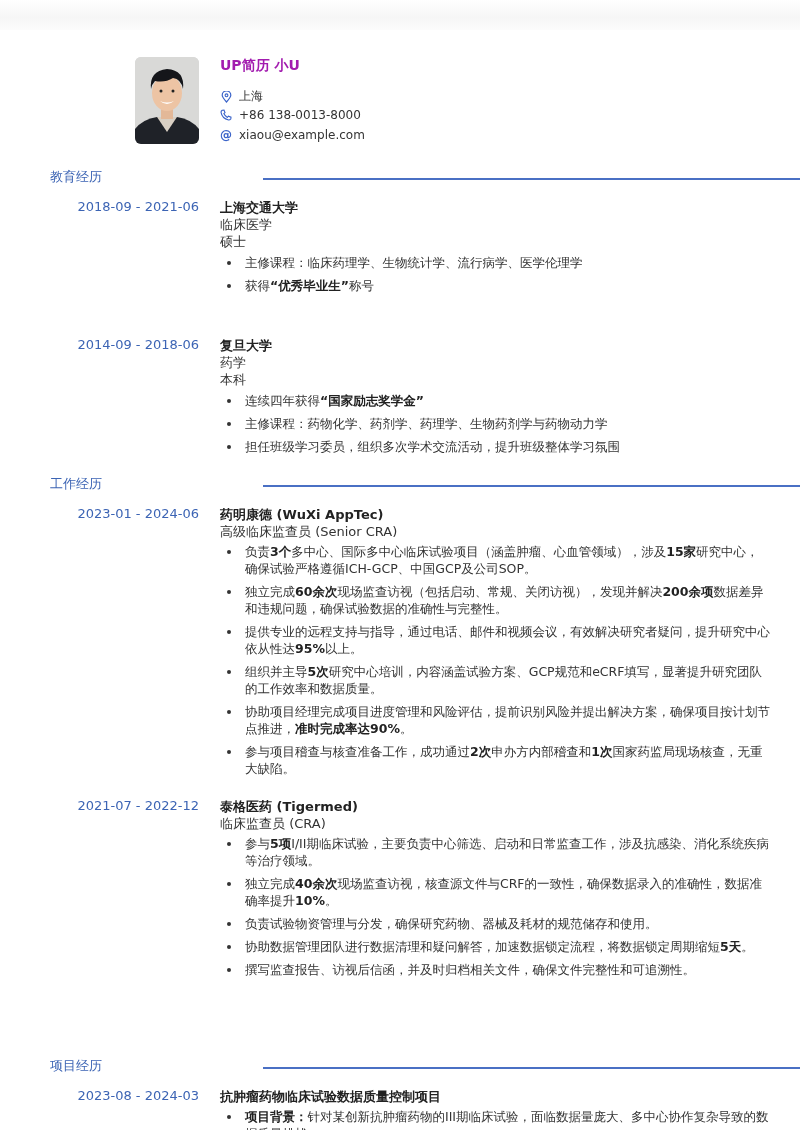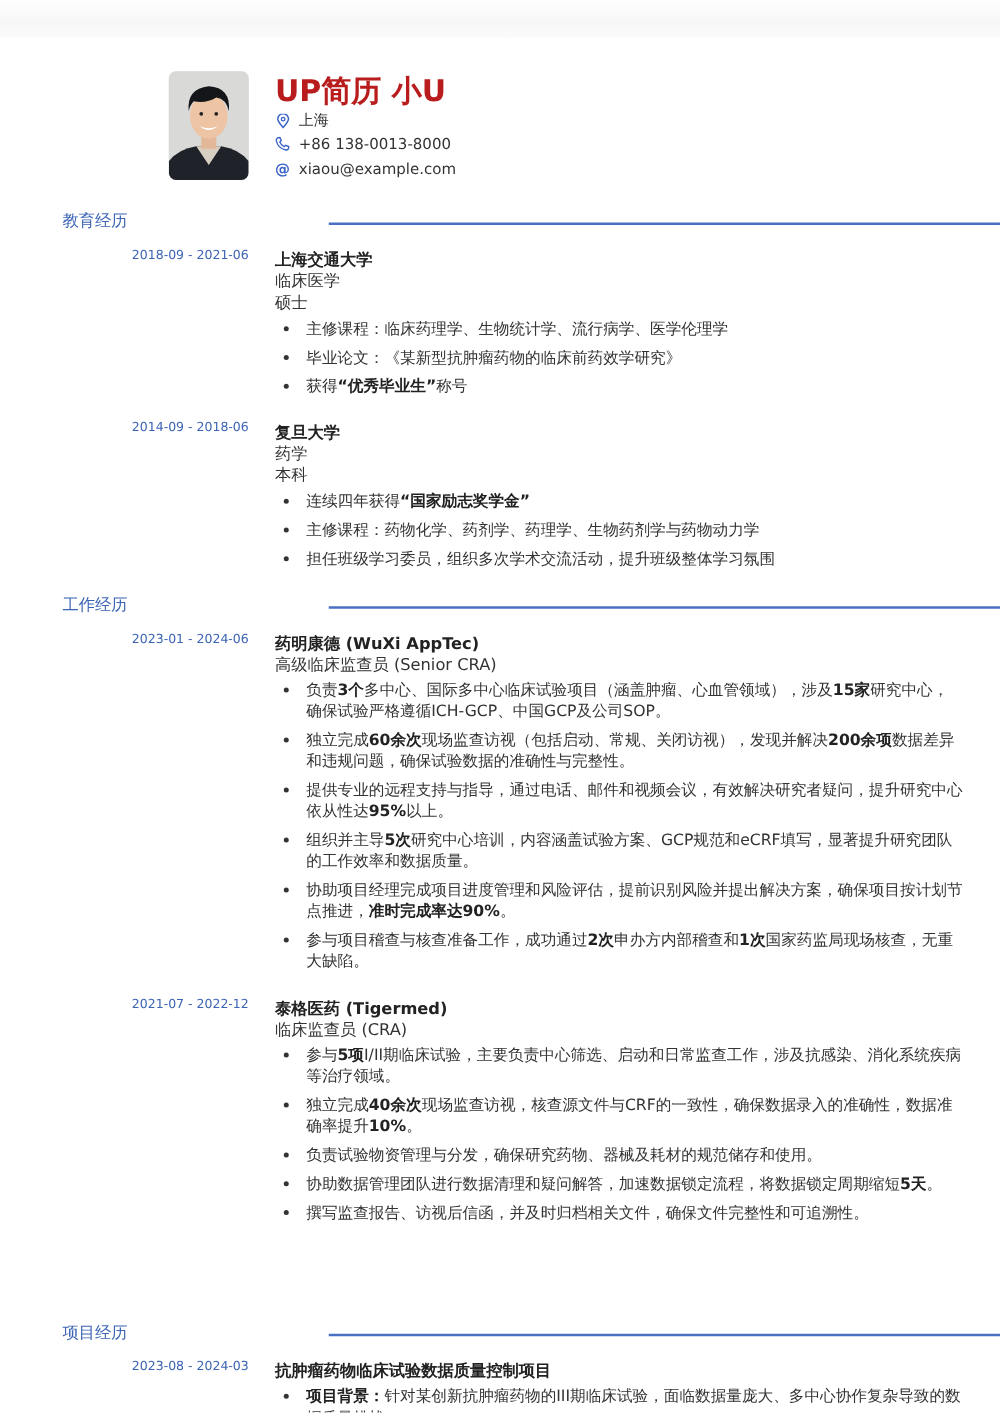--- a/index.html
+++ b/index.html
@@ -6,33 +6,33 @@
   html, body { width: 800px; height: 1130px; overflow: hidden; background: #ffffff; }
   body { font-family: "DejaVu Sans", "Liberation Sans", sans-serif; color: #222; font-size: 13px; position: relative; }
   .topshade { position: absolute; left: 0; top: 0; width: 800px; height: 30px;
     background: linear-gradient(#ffffff 0%, #f6f6f6 60%, #fcfcfc 100%); }
   .page { position: absolute; left: 0; top: 0; width: 800px; }
 
   
   .header { position: absolute; left: 135px; top: 57px; width: 600px; height: 90px; }
   .avatar { position: absolute; left: 0; top: 0; width: 64px; height: 87px; border-radius: 6px; overflow: hidden;
     background: #d8d8d8; }
-  .name { position: absolute; left: 85px; top: 0px; font-size: 24px; font-weight: bold; color: #b91c1c; letter-spacing: 0px; }
+  .name { position: absolute; left: 85px; top: 0px; font-size: 14px; font-weight: bold; color: #a21caf; letter-spacing: 0px; }
   .contact { position: absolute; left: 85px; font-size: 12px; color: #333; display: flex; align-items: center; }
   .contact .ic { width: 12px; height: 12px; margin-right: 7px; display: inline-flex; align-items: center; justify-content: center; color: #3a63c9; }
 
   
   .sec { position: absolute; left: 16px; width: 660px; height: 20px; margin-left: 27px; }
   .sec-title { position: absolute; right: 601px; top: 0; font-size: 13px; color: #3c64b4; white-space: nowrap; }
   .sec-line { position: absolute; left: 220px; top: 10px; width: 543px; height: 1.5px; background: #4a70c4; }
   .sec-sq { position: absolute; left: 762px; top: 4px; width: 10px; height: 10px; background: #2a5fe0; }
 
   
   .entry { position: absolute; left: 0; width: 800px; }
-  .date { position: absolute; right: 601px; top: 0; font-size: 10px; color: #3c64b4; white-space: nowrap; }
+  .date { position: absolute; right: 601px; top: 0; font-size: 13px; color: #3c64b4; white-space: nowrap; }
   .etitle { position: absolute; left: 220px; top: 0; font-size: 13px; font-weight: bold; color: #222; white-space: nowrap; }
   .sub { position: absolute; left: 220px; font-size: 13px; color: #333; white-space: nowrap; }
   ul.bl { position: absolute; left: 220px; width: 550px; list-style: none; }
   ul.bl li { position: relative; padding-left: 25px; font-size: 12.5px; line-height: 17px; color: #333; margin-bottom: 6px; }
   ul.bl li::before { content: ""; position: absolute; left: 7px; top: 7px; width: 4px; height: 4px; border-radius: 50%; background: #333; }
   b { font-weight: bold; color: #222; }
 </style>
 </head>
 <body>
 
@@ -84,21 +84,20 @@
     <div class="sec-sq"></div>
   </div>
 
   <div class="entry" style="top:199px;">
     <div class="date">2018-09 - 2021-06</div>
     <div class="etitle">上海交通大学</div>
     <div class="sub" style="top:17px;">临床医学</div>
     <div class="sub" style="top:34px;">硕士</div>
     <ul class="bl" style="top:55px;">
         <li><span>主修课程：临床药理学、生物统计学、流行病学、医学伦理学</span></li>
-        <li><span>毕业论文：《某新型抗肿瘤药物的临床前药效学研究》</span></li>
         <li><span>获得</span><b>“优秀毕业生”</b><span>称号</span></li>
       </ul>
   </div>
 
   <div class="entry" style="top:337px;">
     <div class="date">2014-09 - 2018-06</div>
     <div class="etitle">复旦大学</div>
     <div class="sub" style="top:17px;">药学</div>
     <div class="sub" style="top:34px;">本科</div>
     <ul class="bl" style="top:55px;">

